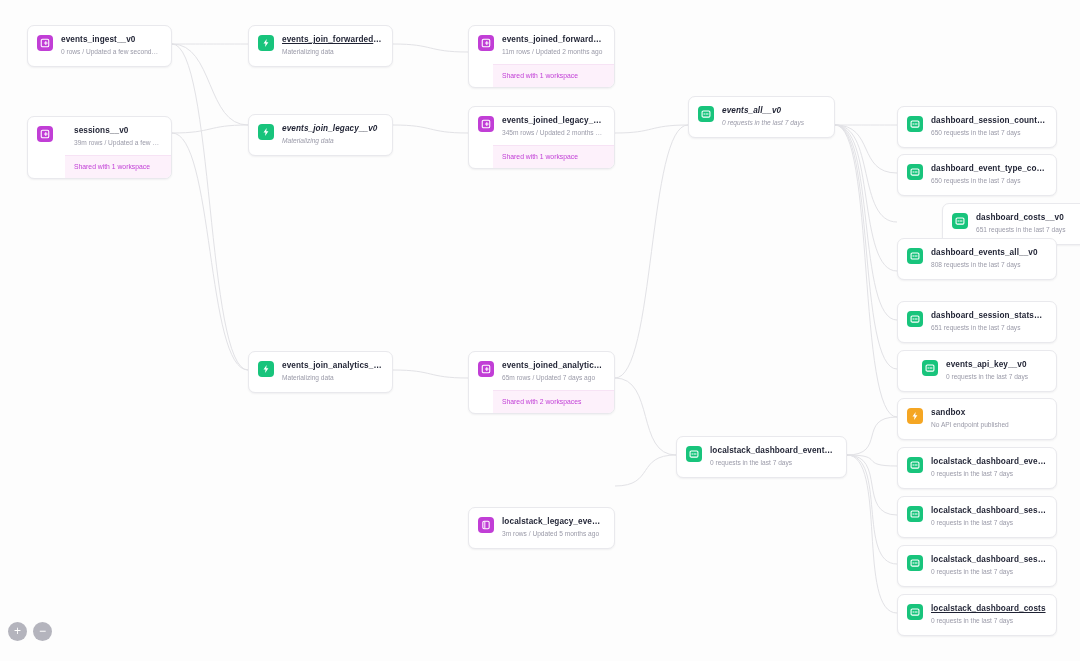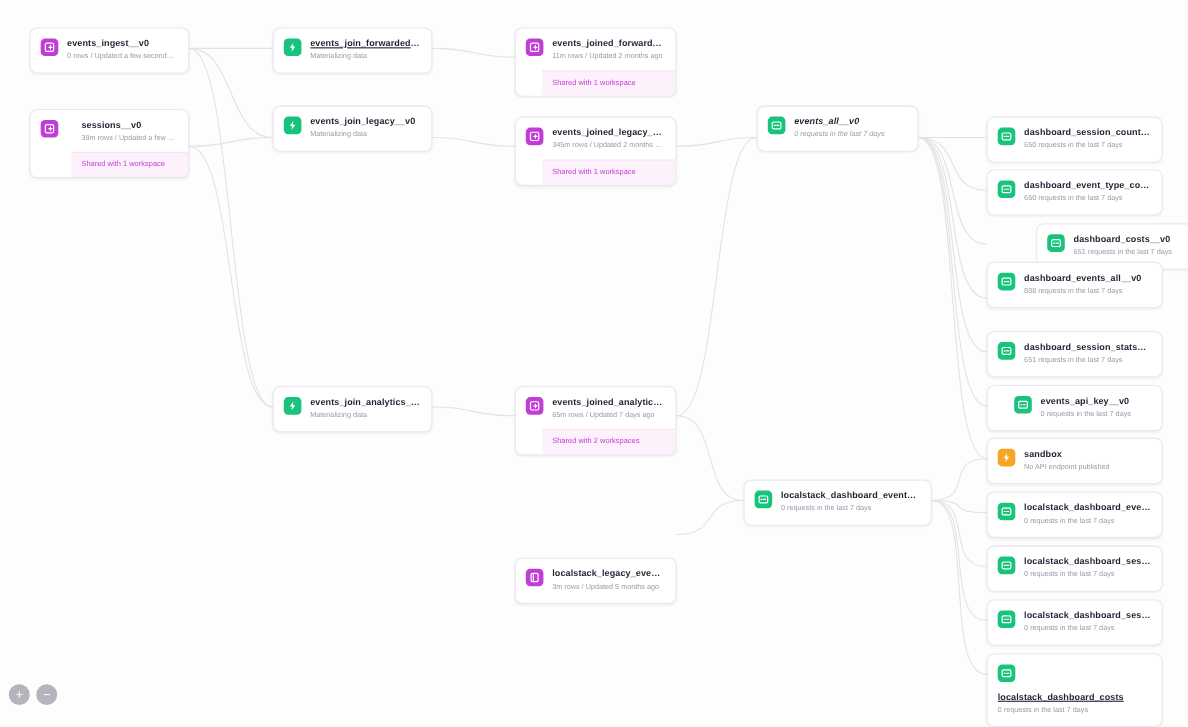--- a/index.html
+++ b/index.html
@@ -131,21 +131,21 @@
           <svg width="10" height="10" viewBox="0 0 12 12">
             <rect x="1.5" y="1.5" width="9" height="9" rx="1.6" fill="none" stroke="#fff" stroke-width="1.3"></rect>
             <path d="M7 4.2v3.6M5.3 6h3.4" stroke="#fff" stroke-width="1.3" stroke-linecap="round"></path>
           </svg>
         </span>
         <div class="body">
           <div class="title">events_ingest__v0</div>
           <div class="sub">0 rows / Updated a few seconds ago</div>
         </div>
       </div>
-      <div class="node has-share" style="left: 27px; top: 99px; width: 145px; gap: 21px;">
+      <div class="node has-share" style="left: 27px; top: 116px; width: 145px; gap: 21px;">
         <span class="ic ic-purple">
           <svg width="10" height="10" viewBox="0 0 12 12">
             <rect x="1.5" y="1.5" width="9" height="9" rx="1.6" fill="none" stroke="#fff" stroke-width="1.3"></rect>
             <path d="M7 4.2v3.6M5.3 6h3.4" stroke="#fff" stroke-width="1.3" stroke-linecap="round"></path>
           </svg>
         </span>
         <div class="body">
           <div class="title">sessions__v0</div>
           <div class="sub">39m rows / Updated a few seconds ago</div>
           <div class="share">Shared with 1 workspace</div>
@@ -155,21 +155,21 @@
         <span class="ic ic-green">
           <svg width="10" height="10" viewBox="0 0 12 12">
             <path d="M6.8 1.2L3 6.6h2.4L4.9 10.8 8.9 5.2H6.3z" fill="#fff"></path>
           </svg>
         </span>
         <div class="body">
           <div class="title link">events_join_forwarded__v0</div>
           <div class="sub">Materializing data</div>
         </div>
       </div>
-      <div class="node" style="left: 248px; top: 96px; width: 145px;">
+      <div class="node" style="left: 248px; top: 114px; width: 145px; font-style: italic;">
         <span class="ic ic-green">
           <svg width="10" height="10" viewBox="0 0 12 12">
             <path d="M6.8 1.2L3 6.6h2.4L4.9 10.8 8.9 5.2H6.3z" fill="#fff"></path>
           </svg>
         </span>
         <div class="body">
           <div class="title">events_join_legacy__v0</div>
           <div class="sub">Materializing data</div>
         </div>
       </div>
@@ -371,21 +371,21 @@
           <svg width="10" height="10" viewBox="0 0 12 12">
             <rect x="1.3" y="2.3" width="9.4" height="7.4" rx="1.4" fill="none" stroke="#fff" stroke-width="1.3"></rect>
             <path d="M3.5 6h1.2M6.1 6h2.4" stroke="#fff" stroke-width="1.2" stroke-linecap="round"></path>
           </svg>
         </span>
         <div class="body">
           <div class="title">localstack_dashboard_session_sta...</div>
           <div class="sub">0 requests in the last 7 days</div>
         </div>
       </div>
-      <div class="node" style="left: 897px; top: 594px; width: 160px; flex-direction: column;">
+      <div class="node" style="left: 897px; top: 594px; width: 160px;">
         <span class="ic ic-green">
           <svg width="10" height="10" viewBox="0 0 12 12">
             <rect x="1.3" y="2.3" width="9.4" height="7.4" rx="1.4" fill="none" stroke="#fff" stroke-width="1.3"></rect>
             <path d="M3.5 6h1.2M6.1 6h2.4" stroke="#fff" stroke-width="1.2" stroke-linecap="round"></path>
           </svg>
         </span>
         <div class="body">
           <div class="title link">localstack_dashboard_costs</div>
           <div class="sub">0 requests in the last 7 days</div>
         </div>

